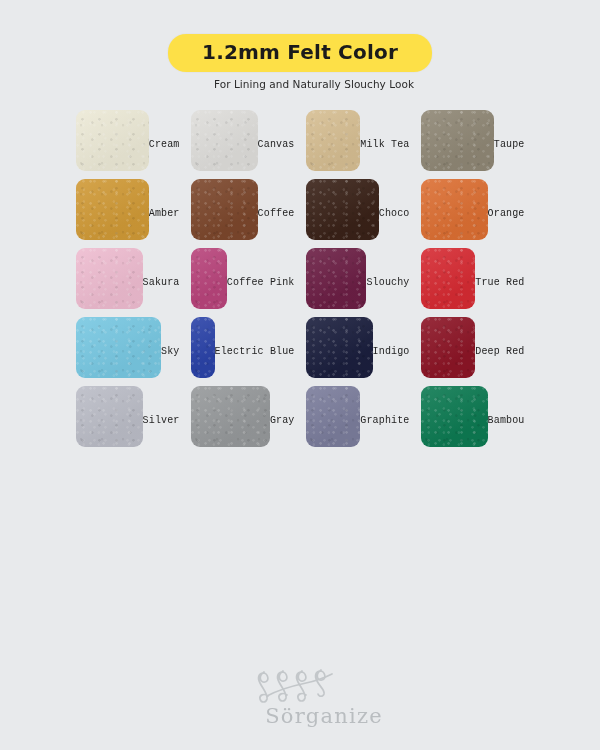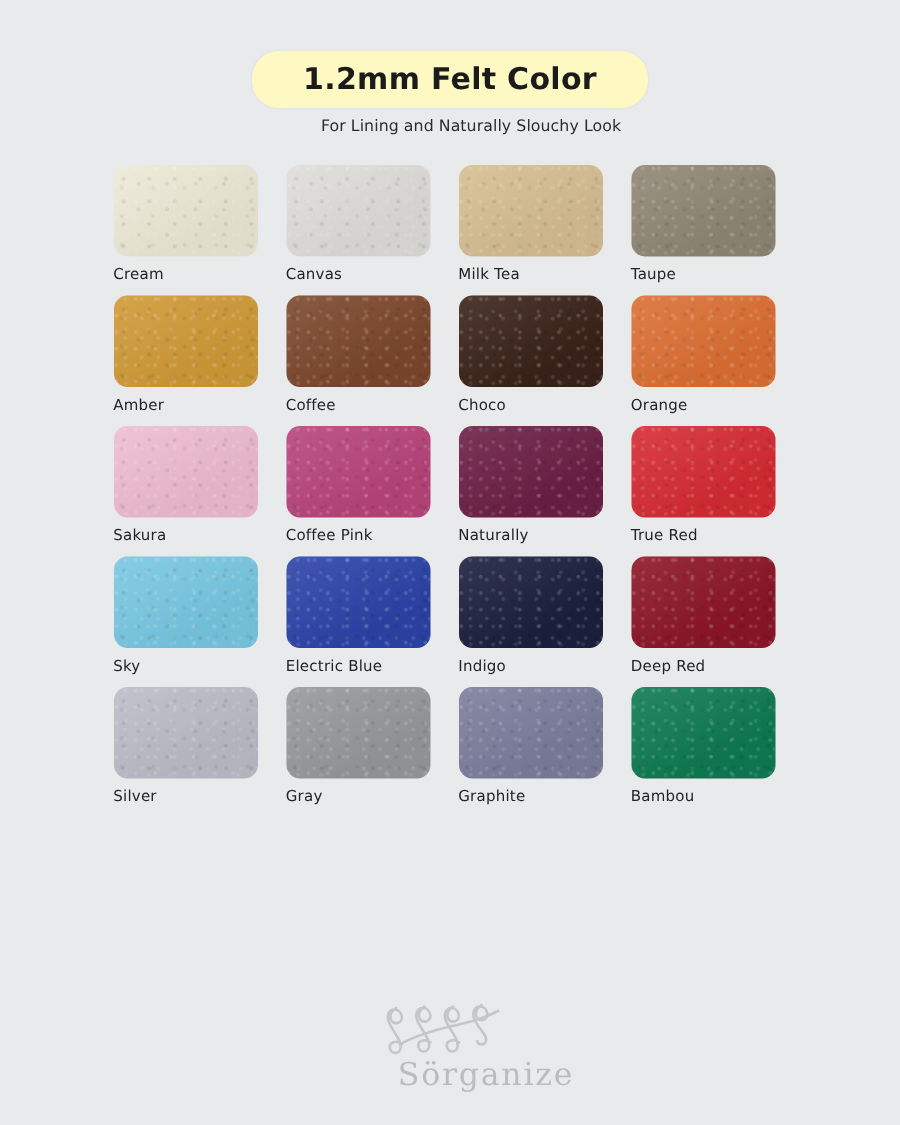--- a/index.html
+++ b/index.html
@@ -11,21 +11,21 @@
     overflow:hidden;
   }
   .page{
     position:absolute;inset:0;
     display:flex;flex-direction:column;align-items:center;
   }
 
   
   .title-pill{
     margin-top:34px;
-    background:#fef9c3;
+    background:#fde047;
     border-radius:18px;
     padding:6px 34px 7px 34px;
     box-shadow:0 0 0 1px rgba(0,0,0,0.02);
   }
   .title-pill h1{
     margin:0;
     font-size:20px;
     font-weight:bold;
     color:#1b1b1b;
     letter-spacing:0.2px;
@@ -45,21 +45,21 @@
   .grid{
     margin-top:20px;
     width:460px;
     display:grid;
     grid-template-columns:repeat(4,104px);
     column-gap:11px;
     row-gap:8px;
     justify-content:center;
   }
   .cell{
-    display:flex;flex-direction:column;
+    display:flex;flex-direction:row;align-items:center;font-family:Liberation Mono, monospace;
   }
   .swatch{
     width:96px;height:61px;
     border-radius:9px;
     position:relative;
     overflow:hidden;
   }
   
   .swatch::after{
     content:"";
@@ -155,21 +155,21 @@
       <div class="cell">
         <div class="swatch" style="background: rgb(238, 188, 208);"></div>
         <div class="swatch-label">Sakura</div>
       </div>
       <div class="cell">
         <div class="swatch" style="background: rgb(184, 68, 123);"></div>
         <div class="swatch-label">Coffee Pink</div>
       </div>
       <div class="cell">
         <div class="swatch" style="background: rgb(108, 31, 69);"></div>
-        <div class="swatch-label">Naturally</div>
+        <div class="swatch-label">Slouchy</div>
       </div>
       <div class="cell">
         <div class="swatch" style="background: rgb(214, 43, 51);"></div>
         <div class="swatch-label">True Red</div>
       </div>
       <div class="cell">
         <div class="swatch" style="background: rgb(120, 200, 226);"></div>
         <div class="swatch-label">Sky</div>
       </div>
       <div class="cell">

